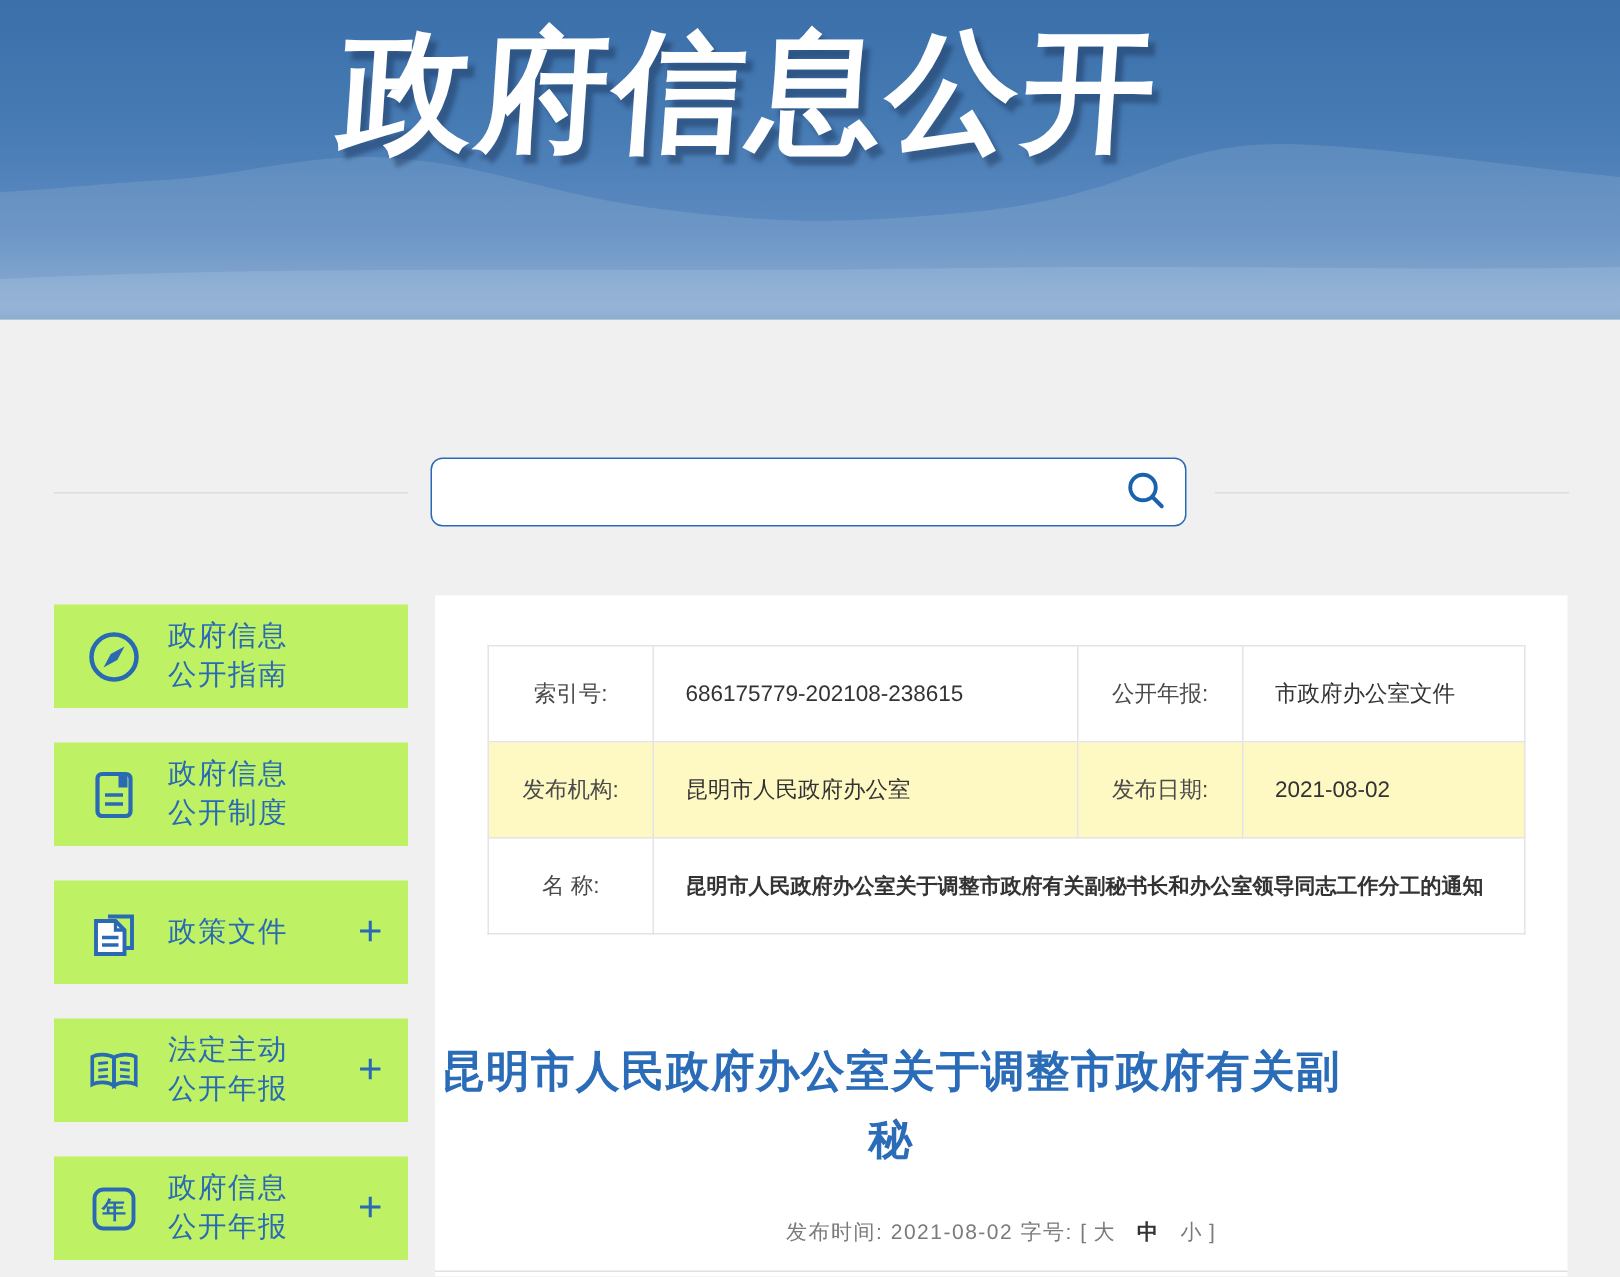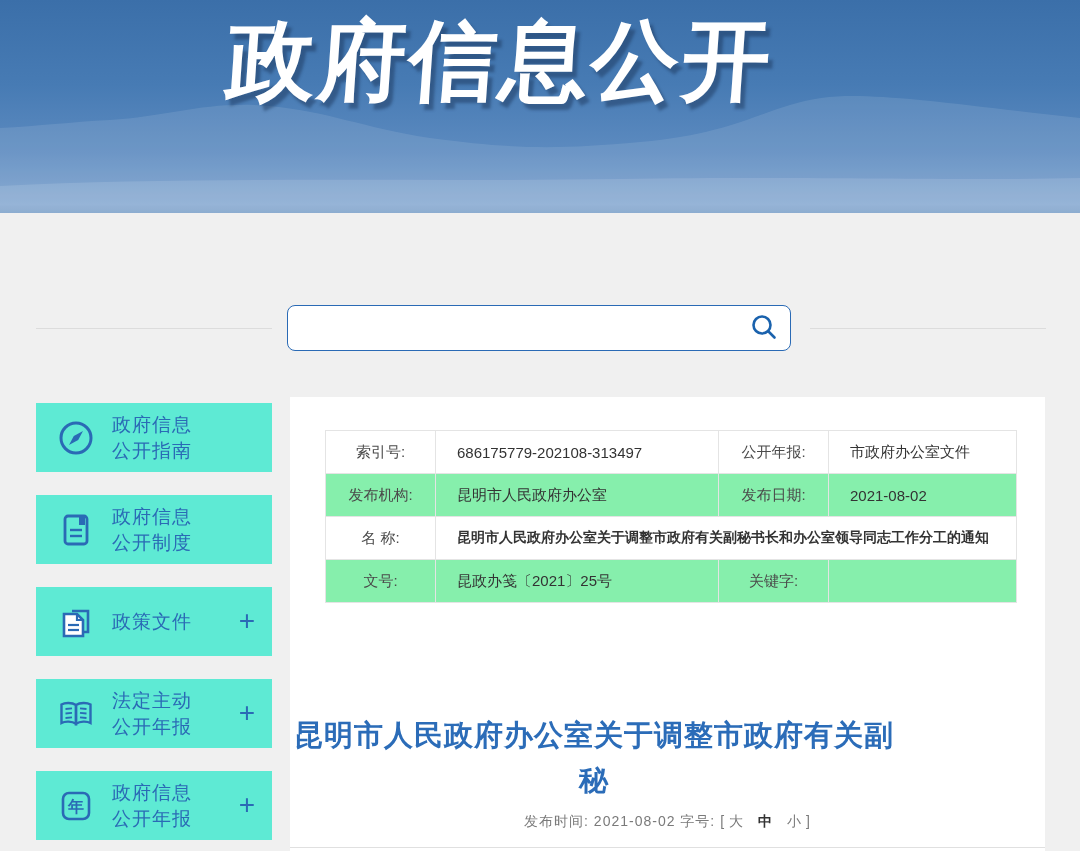--- a/index.html
+++ b/index.html
@@ -58,21 +58,21 @@
     width: 52px; height: 100%;
     border: none; background: transparent; cursor: pointer;
     display: flex; align-items: center; justify-content: center;
   }
 
   
   .sidebar { position: absolute; left: 36px; top: 403px; width: 236px; }
   .side-card {
     position: relative;
     width: 236px; height: 69px;
-    background: #5eead4;
+    background: #bef264;
     margin-bottom: 23px;
     display: flex; align-items: center;
     padding-left: 21px;
     cursor: pointer;
   }
   .side-icon { width: 38px; height: 38px; flex: 0 0 38px; color: #2a6ab5; }
   .side-label {
     margin-left: 17px;
     color: #2a6ab5;
     font-size: 19px;
@@ -92,31 +92,31 @@
     background: #ffffff;
   }
   .doc-table {
     position: absolute; left: 35px; top: 33px;
     width: 691px;
     border-collapse: collapse;
     table-layout: fixed;
   }
   .doc-table td {
     border: 1px solid #e4e4e4;
-    height: 43px;
+    height: 64px;
     font-size: 15px;
     color: #333333;
   }
-  .doc-table tr.alt td { background: #86efac; }
+  .doc-table tr.alt td { background: #fef9c3; }
   .doc-table td.lbl { text-align: center; color: #4a4a4a; }
   .doc-table td.val { padding-left: 21px; }
   .doc-table td.val-long { padding-left: 21px; font-size: 14px; font-weight: bold; }
 
   .article-title {
-    position: absolute; left: 0; top: 316px;
+    position: absolute; left: 0; top: 296px;
     width: 608px;
     text-align: center;
     color: #2b6cb8;
     font-size: 29px;
     font-weight: bold;
     line-height: 45px;
     letter-spacing: 1px;
     font-family: Liberation Serif, serif;
   }
   .article-meta {
@@ -249,40 +249,34 @@
   <table class="doc-table">
     <colgroup>
       <col style="width:110px">
         <col style="width:283px">
         <col style="width:110px">
         <col style="width:188px">
     </colgroup>
     <tbody>
         <tr>
       <td class="lbl">索引号:</td>
-      <td class="val">686175779-202108-313497</td>
+      <td class="val">686175779-202108-238615</td>
       <td class="lbl">公开年报:</td>
       <td class="val">市政府办公室文件</td>
     </tr>
     <tr class="alt">
       <td class="lbl">发布机构:</td>
       <td class="val">昆明市人民政府办公室</td>
       <td class="lbl">发布日期:</td>
       <td class="val">2021-08-02</td>
     </tr>
     <tr>
       <td class="lbl">名 称:</td>
       <td class="val-long" colspan="3">昆明市人民政府办公室关于调整市政府有关副秘书长和办公室领导同志工作分工的通知</td>
     </tr>
-    <tr class="alt">
-      <td class="lbl">文号:</td>
-      <td class="val">昆政办笺〔2021〕25号</td>
-      <td class="lbl">关键字:</td>
-      <td class="val"></td>
-    </tr>
   </tbody>
     </table>
 
   <div class="article-title">
     <div>昆明市人民政府办公室关于调整市政府有关副秘</div>
   </div>
 
   <div class="article-meta"><span>发布时间: </span><span>2021-08-02</span><span> 字号: </span><span>[</span><span class="sz">大</span><span class="gap"></span><span class="sz active">中</span><span class="gap"></span><span class="sz">小</span><span>]</span></div>
 
   <div class="bottom-rule"></div>

